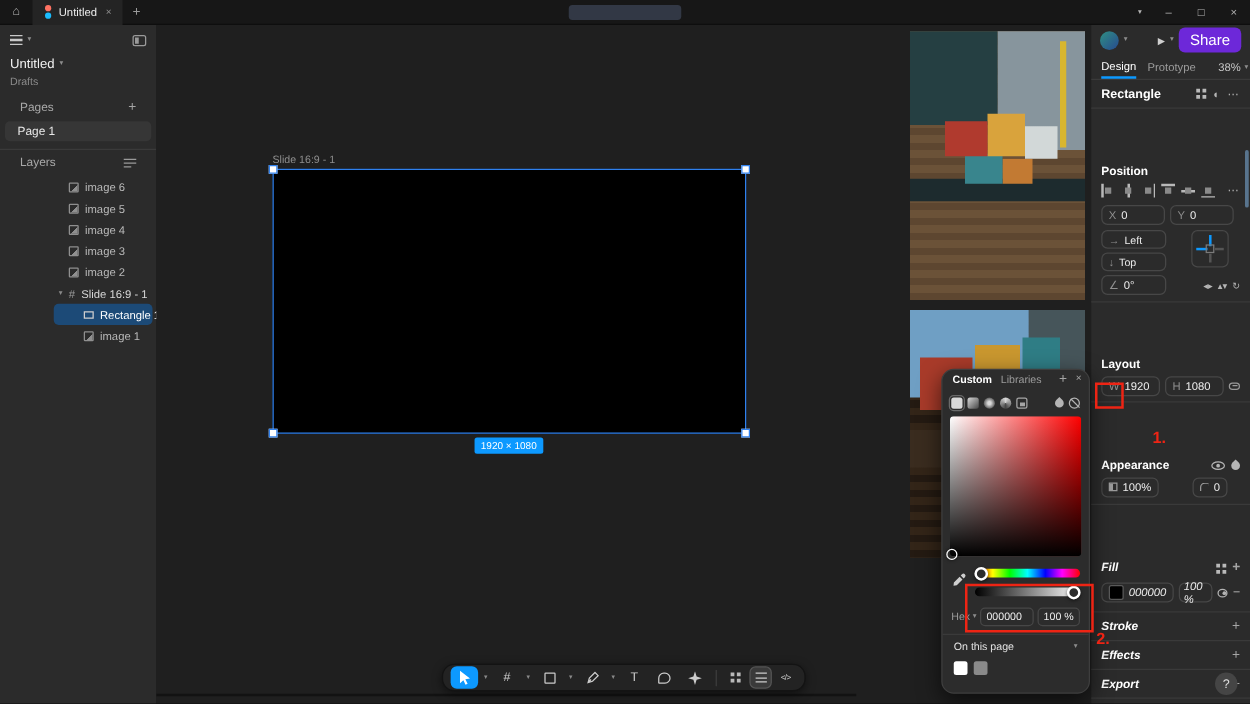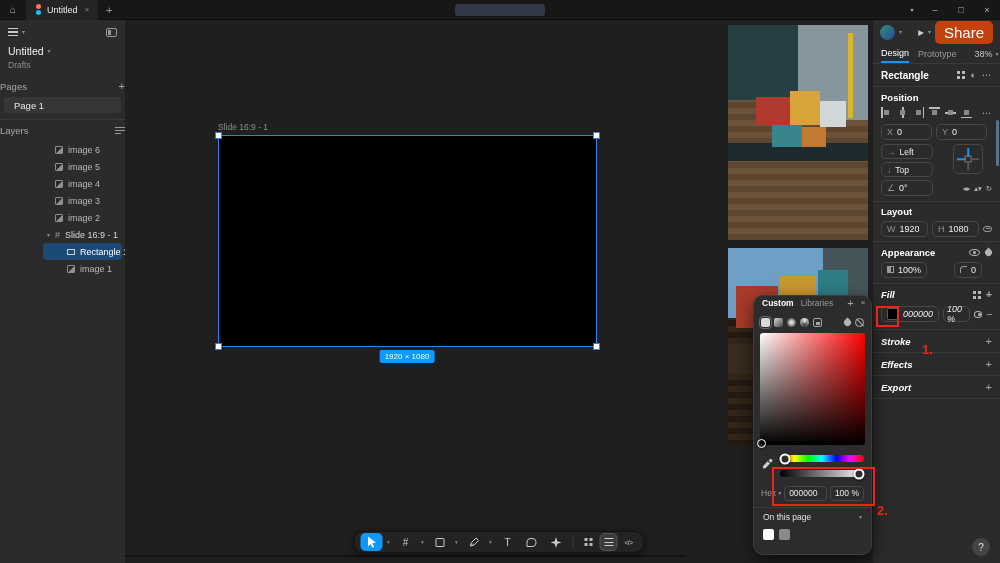--- a/index.html
+++ b/index.html
@@ -44,21 +44,21 @@
   .sb-name .fname { color:#f0f0f0; font-size:10.5px; display:flex; align-items:center; gap:4px; }
   .sb-name .floc { color:#8c8c8c; font-size:8.5px; margin-top:3px; }
   .sb-tabs { display:flex; align-items:center; gap:7px; padding:0 8px; height:22px; margin-top:4px; }
   .sb-tab { color:#9b9b9b; font-size:9.5px; }
   .sb-tab.active { color:#fff; background:#3b3b3b; border-radius:4px; padding:2px 7px; }
   .search-ic { margin-left:auto; width:11px; height:11px; position:relative; }
   .search-ic::before { content:''; position:absolute; left:0; top:0; width:6px; height:6px;
                        border:1.3px solid #ababab; border-radius:50%; }
   .search-ic::after { content:''; position:absolute; right:1px; bottom:1px; width:4px; height:1.5px;
                       background:#ababab; transform:rotate(45deg); }
-  .sec-row { display:flex; align-items:center; padding:0 0; height:18px; margin-top:4px; color:#a8a8a8; }
+  .sec-row { display:flex; align-items:center; padding:0 16px; height:18px; margin-top:4px; color:#a8a8a8; }
   .sec-row .lbl { font-size:9.5px; }
   .plus { margin-left:auto; color:#a5a5a5; font-size:11px; line-height:1; }
   .page-row { height:16px; margin:2px 4px 0; padding:0 10px; display:flex; align-items:center;
               background:#363636; border-radius:4px; color:#e8e8e8; font-size:9.5px; }
   .layers-head { border-top:1px solid #3a3a3a; margin-top:6px; padding-top:2px; height:20px; }
   .list-ic { margin-left:auto; width:10px; height:8px; border-top:1.5px solid #9a9a9a; position:relative; }
   .list-ic::before { content:''; position:absolute; left:0; top:2px; width:10px; height:1.5px; background:#9a9a9a; }
   .list-ic::after { content:''; position:absolute; left:0; top:5px; width:6px; height:1.5px; background:#9a9a9a; }
   .layer-list { padding-top:2px;margin-left:40px; }
   .layer-row { height:17px; display:flex; align-items:center; gap:5px; margin:0 3px; padding:0 4px 0 12px;
@@ -123,31 +123,31 @@
                    box-shadow:5px 0 #b9b9b9, 0 5px #b9b9b9, 5px 5px #b9b9b9; }
   .code-txt { font-size:6.5px; color:#ccc; letter-spacing:-0.5px; }
   .rows-ic { width:9px; height:8px; border-top:1.5px solid #ccc; border-bottom:1.5px solid #ccc; position:relative; }
   .rows-ic::after { content:''; position:absolute; left:0; top:2.8px; width:9px; height:1.5px; background:#ccc; }
 
   
   .dpanel { width:127px; flex:none; background:#2b2b2b; position:relative; font-size:9px; }
   .dp-head { height:24px; display:flex; align-items:center; gap:4px; padding:0 7px; }
   .avatar { width:15px; height:15px; border-radius:50%; background:linear-gradient(135deg,#2f8f83,#274a8f); }
   .play { color:#cfcfcf; font-size:7.5px; }
-  .share { background:#c2410c; color:#fff; border:none; border-radius:5px; font-size:15px;
+  .share { background:#6d28d9; color:#fff; border:none; border-radius:5px; font-size:12px;
            padding:3px 9px; font-family:inherit; }
   .dp-tabs { height:20px; display:flex; align-items:center; gap:9px; padding:0 8px; border-bottom:1px solid #3a3a3a; }
   .dtab { color:#9b9b9b; height:100%; display:flex; align-items:center; }
   .dtab.active { color:#fff; border-bottom:2px solid #0d99ff; }
   .zoom { color:#c6c6c6; display:flex; align-items:center; gap:3px; }
   .dp-title { height:23px; border-bottom:1px solid #3a3a3a; display:flex; align-items:center; gap:6px; padding:0 8px; }
   .obj-name { color:#fff; font-weight:bold; font-size:10px; }
   .halfc { color:#b5b5b5; font-size:9px; }
   .dots { color:#b5b5b5; font-size:9px; letter-spacing:1px; }
-  .dp-sec { border-bottom:1px solid #3a3a3a; padding:4px 8px 5px; }
+  .dp-sec { border-bottom:1px solid #3a3a3a; padding:4px 8px 5px;margin-top:40px; }
   .sec-head { height:13px; display:flex; align-items:center; gap:5px; color:#fff; font-weight:bold; font-size:9.5px; }
   .row { display:flex; align-items:center; gap:4px; height:17px; margin-top:4px; }
   .fld { display:inline-flex; align-items:center; gap:4px; border:1px solid #474747; border-radius:5px;
          height:16px; padding:0 5px; color:#ececec; }
   .fld .lab { color:#8f8f8f; }
   .w50 { width:51px; } .w52 { width:52px; } .w32 { width:33px; padding:0 3px; }
   .align-row { height:13px; margin-top:2px; display:flex; align-items:center; gap:5px; }
   .ali { width:11px; height:11px; position:relative; }
   .ali::before { content:''; position:absolute; background:#b9b9b9; }
   .ali::after { content:''; position:absolute; background:#8a8a8a; width:5px; height:5px; }

